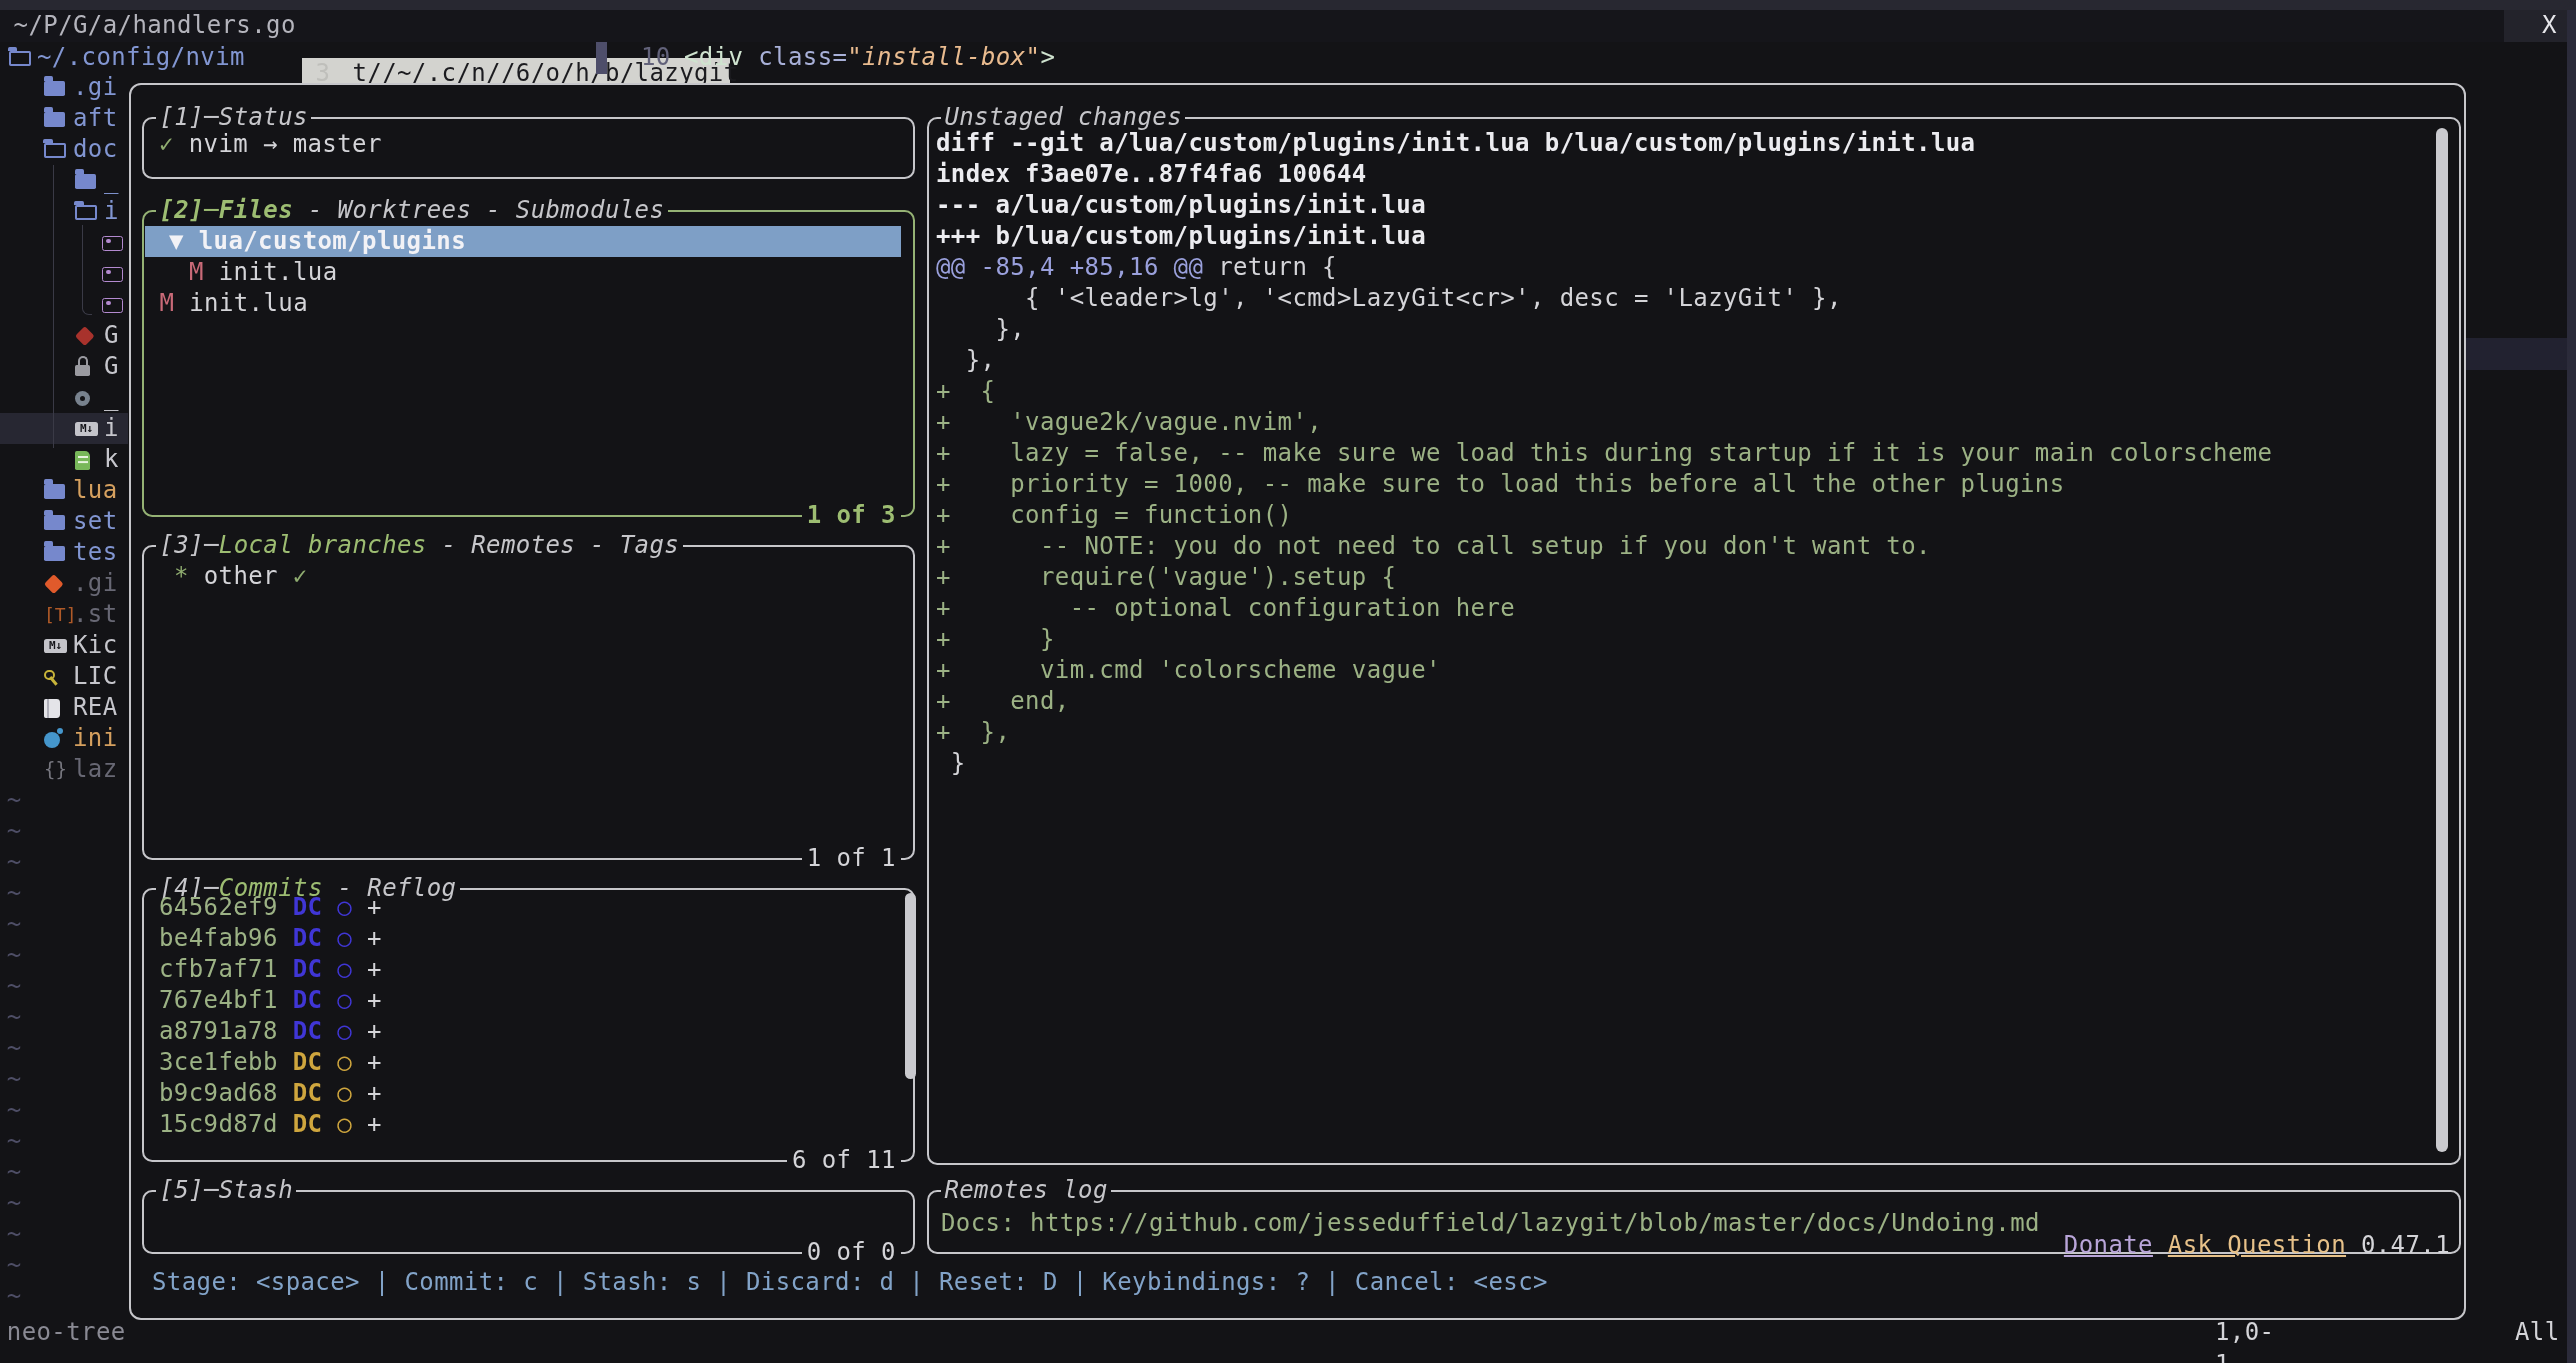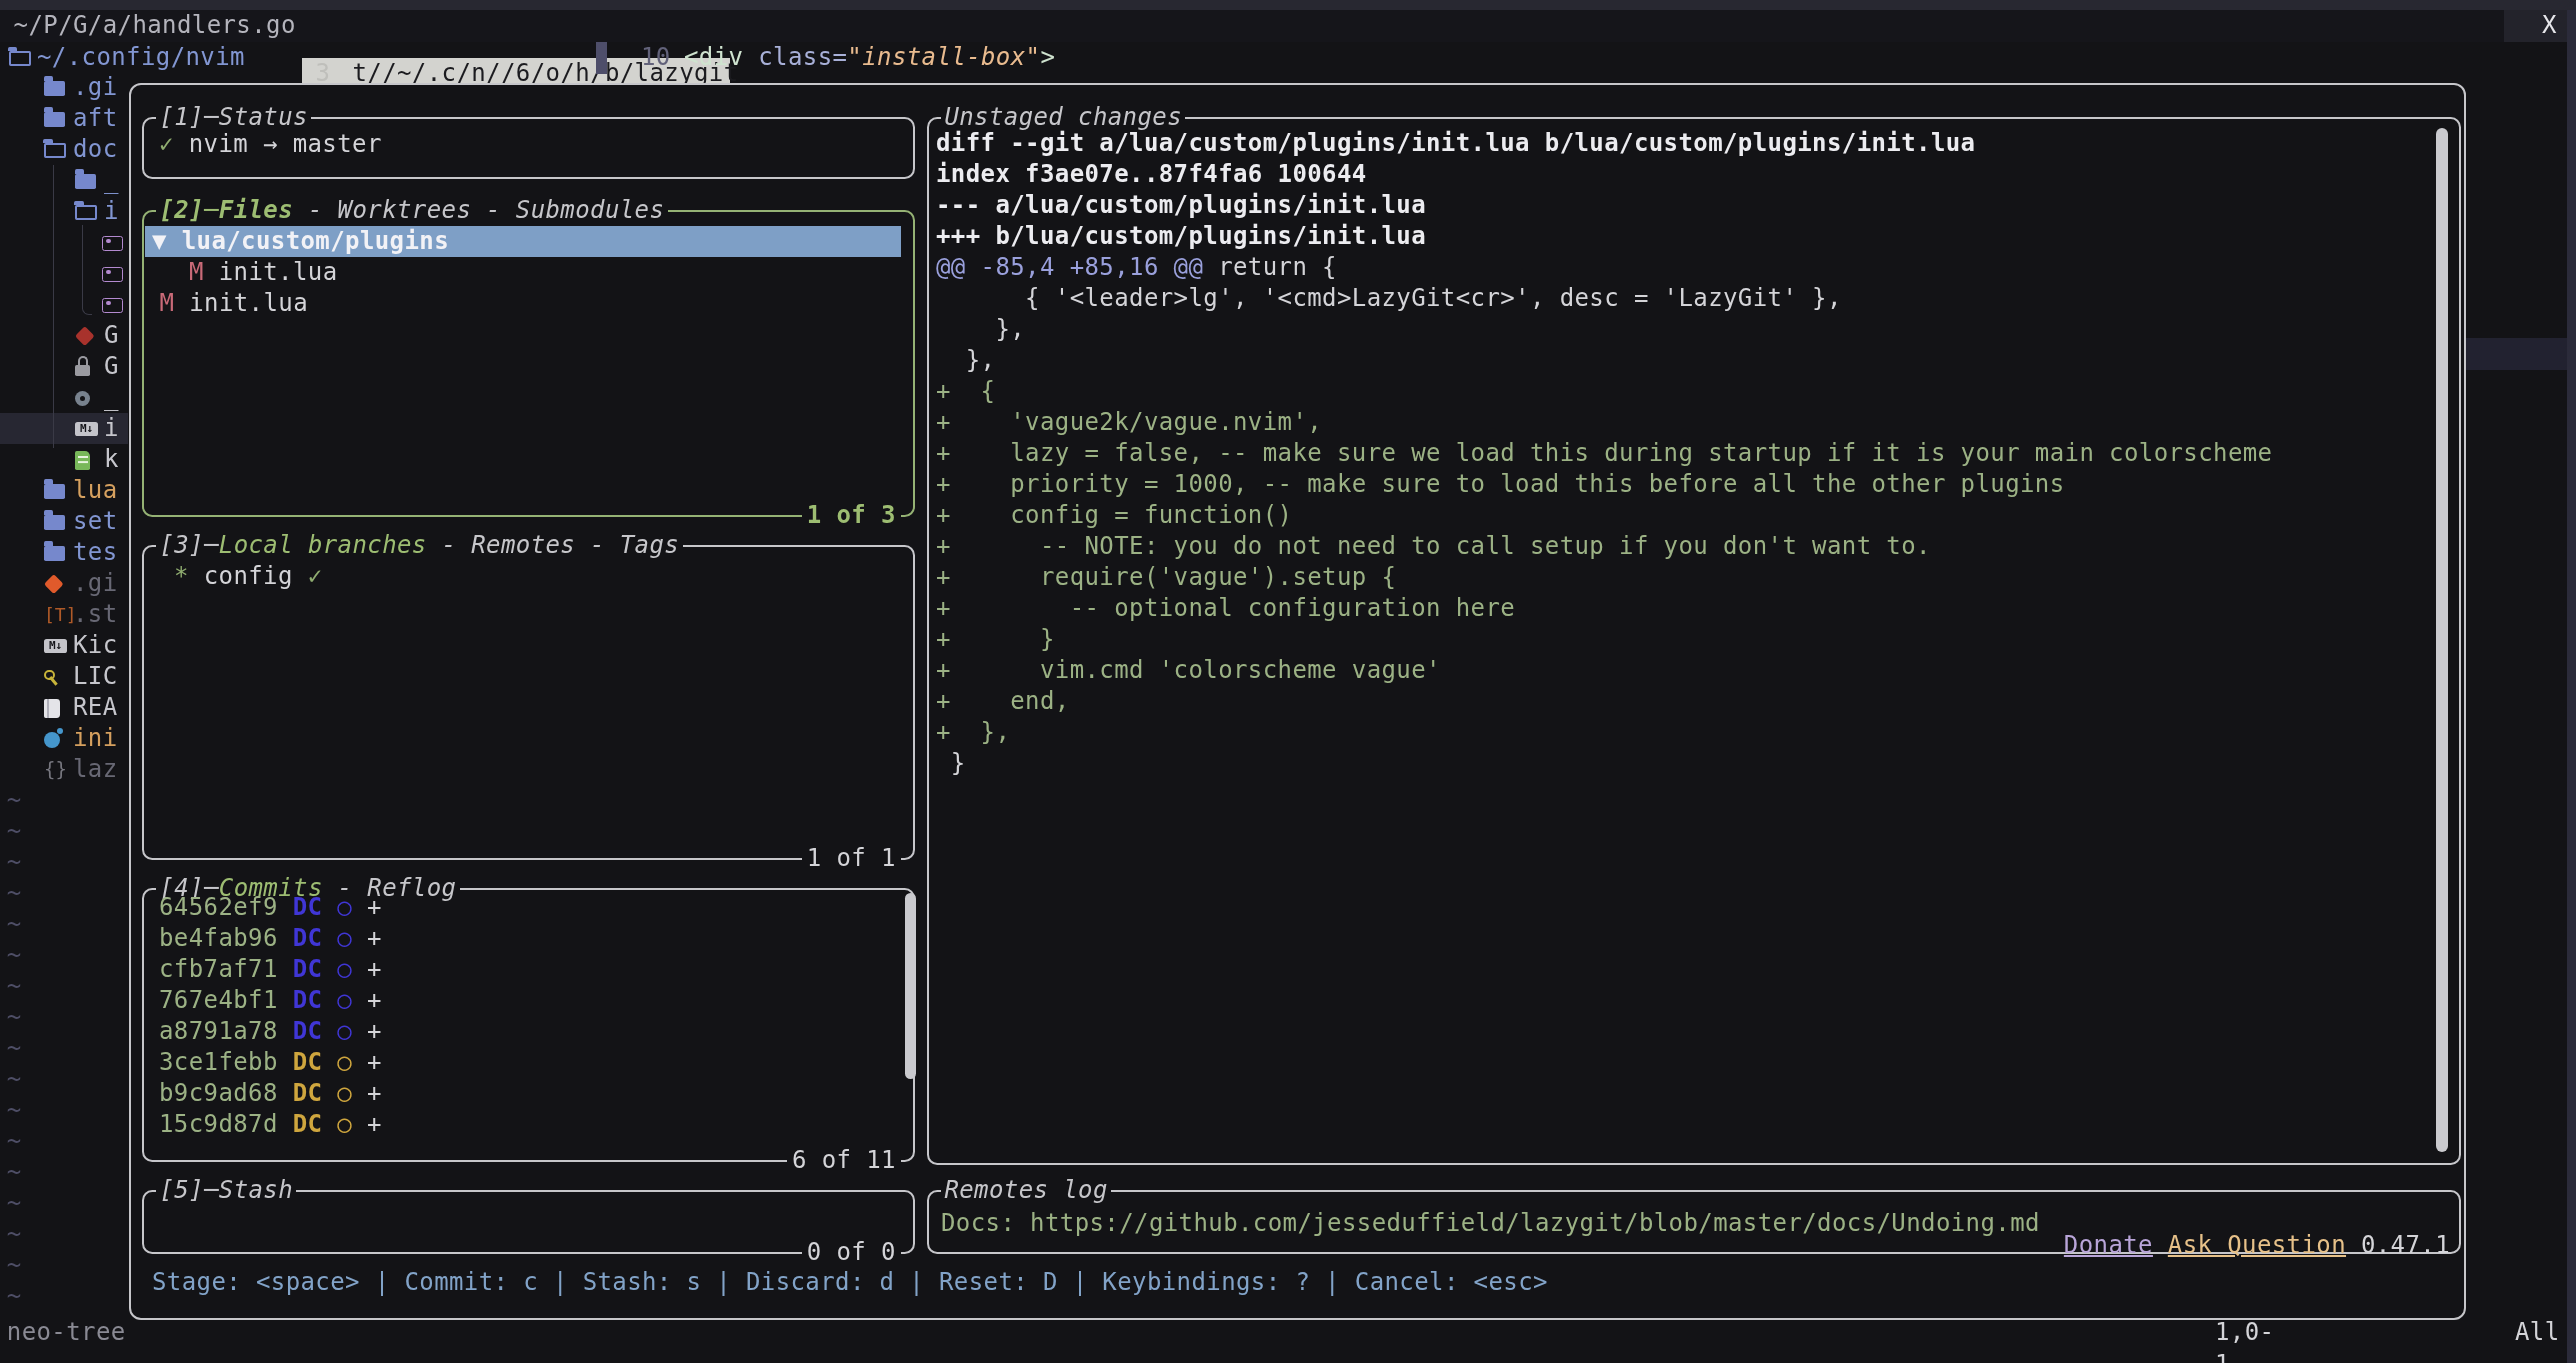--- a/index.html
+++ b/index.html
@@ -280,30 +280,30 @@
   <div class="panel" style="left:142px;top:117px;width:769px;height:58px;">
     <span class="ptitle"><span>[1]─</span><span>Status</span></span>
   </div>
   <div class="abs status-row row36 pre"><span class="check">✓</span><span> </span><span>nvim → master</span></div>
 
   <div class="panel active" style="left:142px;top:210px;width:769px;height:303px;">
     <span class="ptitle"><span class="green b"><span>[2]─</span><span>Files</span></span><span> - Worktrees - Submodules</span></span>
     <span class="pcount green b">1 of 3</span>
   </div>
   <div class="abs file-rows" id="file-rows">
-      <div class="file-row sel" style="padding-left: 7px;"><span>▼ </span><span>lua/custom/plugins</span></div>
+      <div class="file-row sel" style="padding-left: 24px;"><span>▼ </span><span>lua/custom/plugins</span></div>
       <div class="file-row" style="padding-left: 44px;"><span class="fstatus">M </span><span>init.lua</span></div>
       <div class="file-row" style="padding-left: 14.5px;"><span class="fstatus">M </span><span>init.lua</span></div>
     </div>
 
   <div class="panel" style="left:142px;top:545px;width:769px;height:311px;">
     <span class="ptitle"><span>[3]─</span><span class="green">Local branches</span><span> - Remotes - Tags</span></span>
     <span class="pcount">1 of 1</span>
   </div>
-  <div class="abs branch-row row36"><span class="star">*</span><span> </span><span>config</span><span> </span><span class="check">✓</span></div>
+  <div class="abs branch-row row36"><span class="star">*</span><span> </span><span>other</span><span> </span><span class="check">✓</span></div>
 
   <div class="panel" style="left:142px;top:888px;width:769px;height:270px;">
     <span class="ptitle"><span>[4]─</span><span class="green">Commits</span><span> - Reflog</span></span>
     <span class="pcount">6 of 11</span>
   </div>
   <div class="abs commit-rows" id="commit-rows"><div class="row36"><span class="hash">64562ef9 </span><span class="tag-blue">DC</span><span class="circ-blue"> ○ </span><span>+</span></div><div class="row36"><span class="hash">be4fab96 </span><span class="tag-blue">DC</span><span class="circ-blue"> ○ </span><span>+</span></div><div class="row36"><span class="hash">cfb7af71 </span><span class="tag-blue">DC</span><span class="circ-blue"> ○ </span><span>+</span></div><div class="row36"><span class="hash">767e4bf1 </span><span class="tag-blue">DC</span><span class="circ-blue"> ○ </span><span>+</span></div><div class="row36"><span class="hash">a8791a78 </span><span class="tag-blue">DC</span><span class="circ-blue"> ○ </span><span>+</span></div><div class="row36"><span class="hash">3ce1febb </span><span class="tag-yellow">DC</span><span class="circ-yellow"> ○ </span><span>+</span></div><div class="row36"><span class="hash">b9c9ad68 </span><span class="tag-yellow">DC</span><span class="circ-yellow"> ○ </span><span>+</span></div><div class="row36"><span class="hash">15c9d87d </span><span class="tag-yellow">DC</span><span class="circ-yellow"> ○ </span><span>+</span></div></div>
   <div class="sb" style="left:905px;top:893px;width:11px;height:186px;"></div>
 
   <div class="panel" style="left:142px;top:1190px;width:769px;height:60px;">
     <span class="ptitle"><span>[5]─</span><span>Stash</span></span>

